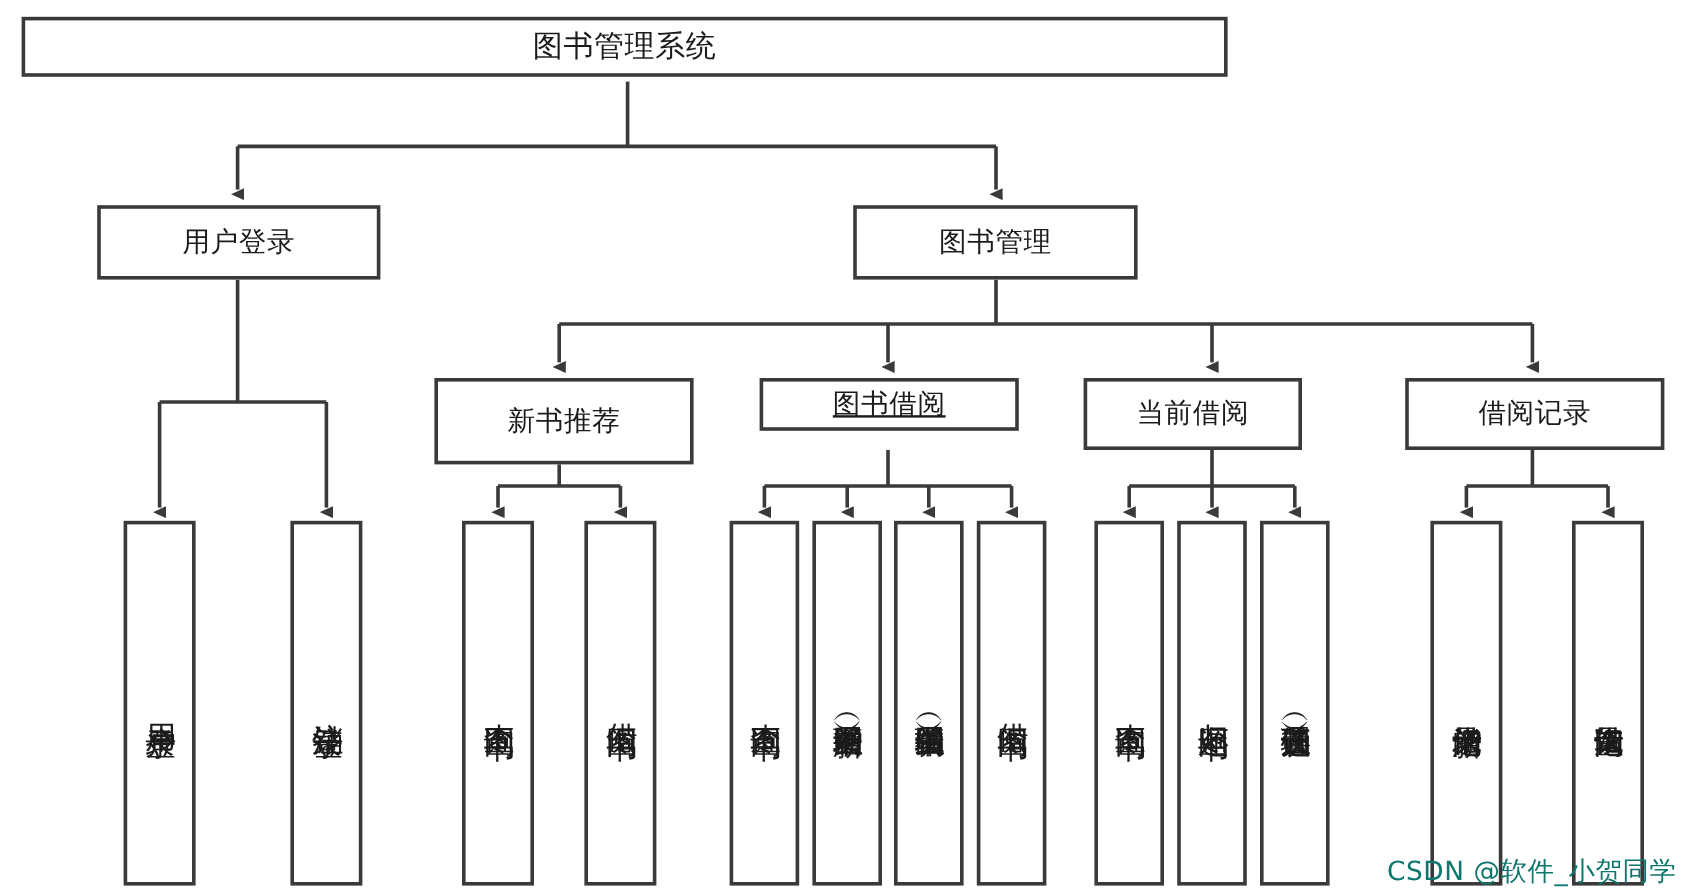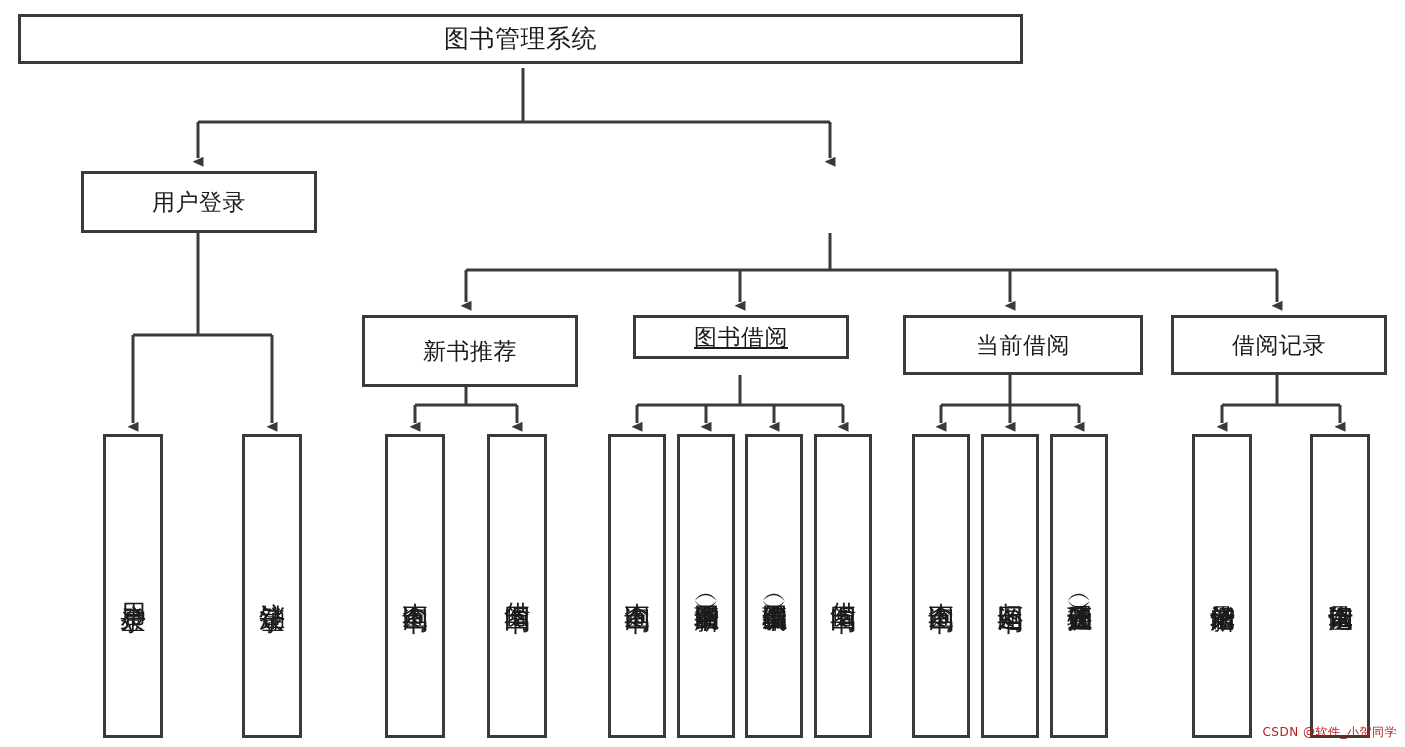--- a/index.html
+++ b/index.html
@@ -68,22 +68,22 @@
   }
   .node.vertical.tight .node-label {
     font-size: 25px;
     letter-spacing: 0px;
     line-height: 1.22;
   }
   #watermark {
     position: absolute;
     right: 8px;
     bottom: 6px;
-    font-size: 12px;
-    color: #b91c1c;
+    font-size: 22px;
+    color: #0f766e;
     letter-spacing: 0.5px;
     white-space: nowrap;
     user-select: none;
   }
 </style>
 </head>
 <body>
 
 <div id="diagram-root">
 
@@ -137,28 +137,31 @@
     </g>
   </svg>
 
   <div class="node root horizontal" style="left:18px; top:14px; width:1005px; height:50px;">
     <span class="node-label">图书管理系统</span>
   </div>
 
   <div class="node horizontal" style="left:81px; top:171px; width:236px; height:62px;">
     <span class="node-label">用户登录</span>
   </div>
+  <div class="node horizontal" style="left:711px; top:171px; width:237px; height:62px;">
+    <span class="node-label">图书管理</span>
+  </div>
 
   <div class="node horizontal" style="left:362px; top:315px; width:216px; height:72px;">
     <span class="node-label">新书推荐</span>
   </div>
   <div class="node horizontal" style="left:633px; top:315px; width:216px; height:44px;text-decoration:underline;">
     <span class="node-label">图书借阅</span>
   </div>
-  <div class="node horizontal" style="left:903px; top:315px; width:240px; height:60px;">
+  <div class="node horizontal" style="left:903px; top:315px; width:182px; height:60px;">
     <span class="node-label">当前借阅</span>
   </div>
   <div class="node horizontal" style="left:1171px; top:315px; width:216px; height:60px;">
     <span class="node-label">借阅记录</span>
   </div>
 
   <div class="node vertical" style="left:103px; top:434px; width:60px; height:304px;">
     <span class="node-label">用户登录</span>
   </div>
   <div class="node vertical" style="left:242px; top:434px; width:60px; height:304px;">

